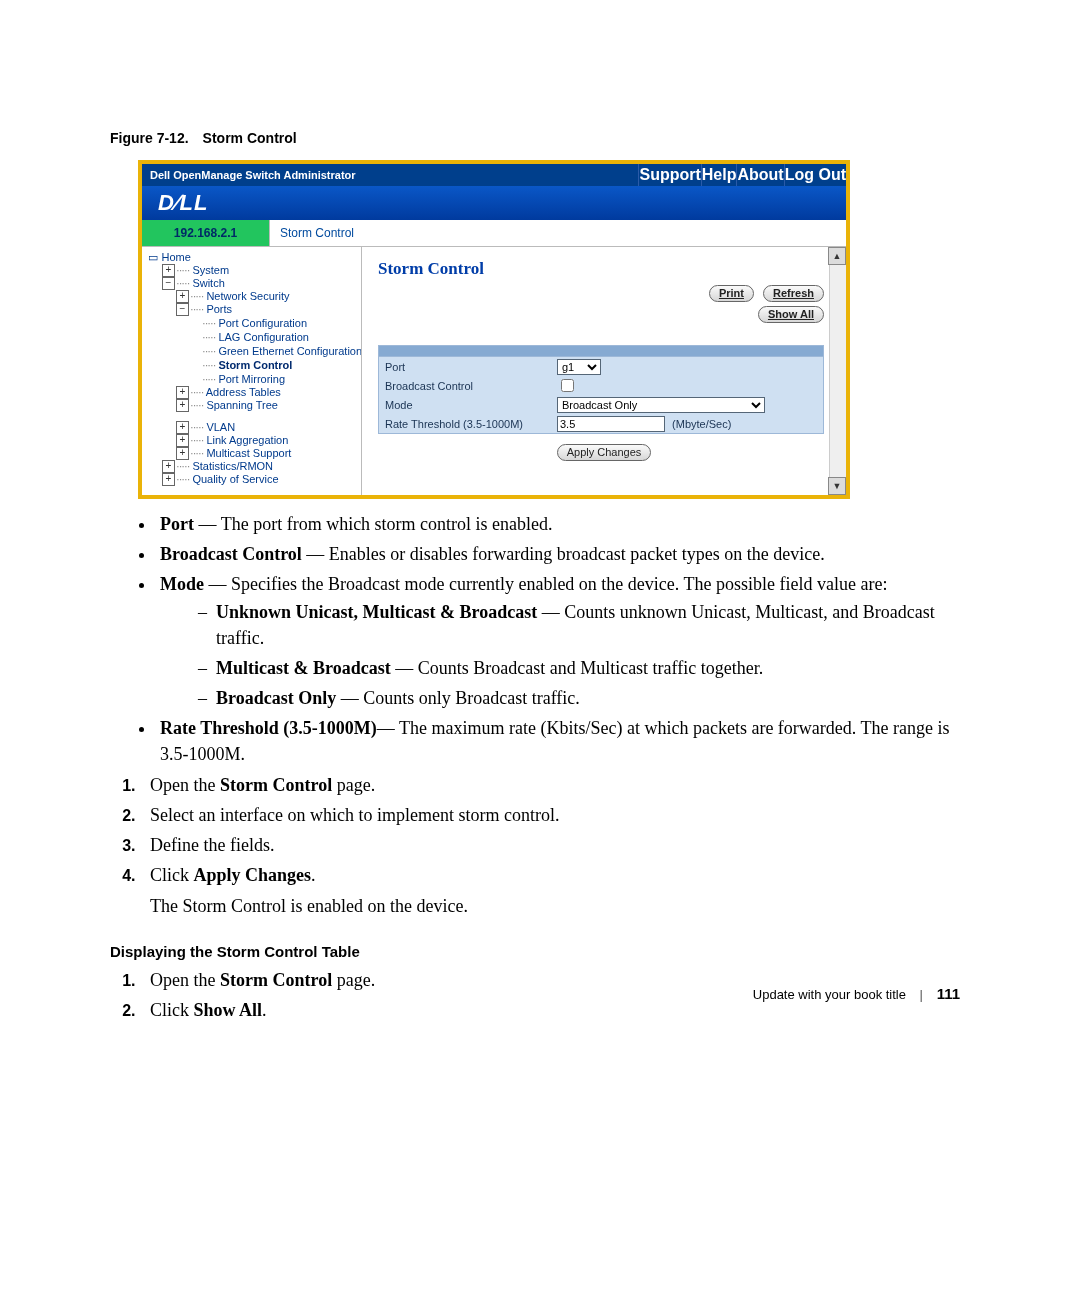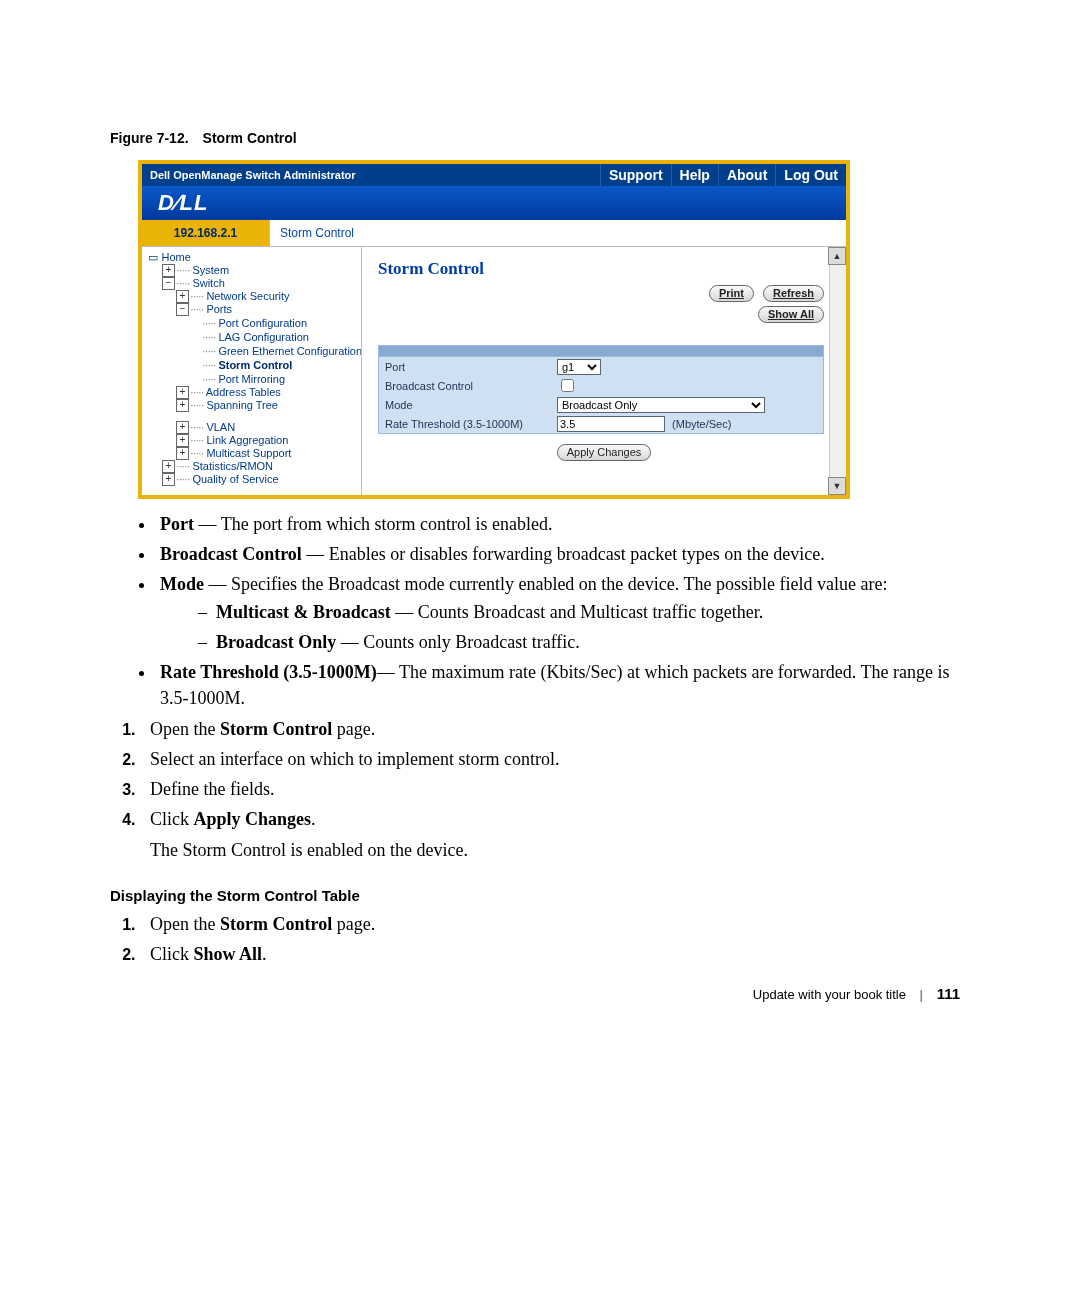--- a/index.html
+++ b/index.html
@@ -42,22 +42,22 @@
     align-items: center;
     height: 22px;
   }
   .titlebar .app-title {
     font-weight: bold;
     padding-left: 8px;
     flex: 1;
   }
   .titlebar .tlink {
     font-weight: bold;
-    font-size: 14px;
-    padding: 0 8px;
+    font-size: 16px;
+    padding: 0 0;
     height: 22px;
     line-height: 22px;
     border-left: 1px solid #2a5aa8;
     cursor: pointer;
   }
   .logo-band {
     background: linear-gradient(#0a57c7, #003a9e);
     height: 34px;
     display: flex;
     align-items: center;
@@ -73,21 +73,21 @@
   }
   .crumb-row {
     display: flex;
     border-bottom: 1px solid #bbb;
     background: #fff;
     height: 26px;
     align-items: stretch;
   }
   .ip-cell {
     width: 127px;
-    background: #eab308;
+    background: #22c55e;
     border-right: 1px solid #bbb;
     font-weight: bold;
     font-family: Arial, sans-serif;
     font-size: 12px;
     color: #002a66;
     display:flex; align-items:center; justify-content:center;
   }
   .crumb-cell {
     flex:1;
     display:flex; align-items:center;
@@ -287,20 +287,21 @@
       </div>
     </div>
   </div>
 
   <div class="prose">
     <ul class="bullets">
       <li><span class="b">Port</span><span> — The port from which storm control is enabled.</span></li>
       <li><span class="b">Broadcast Control</span><span> — Enables or disables forwarding broadcast packet types on the device.</span></li>
       <li><span class="b">Mode</span><span> — Specifies the Broadcast mode currently enabled on the device. The possible field value are:</span>
         <ul class="sub" id="mode-sub">
+            <li><span class="b">Unknown Unicast, Multicast &amp; Broadcast</span> — Counts unknown Unicast, Multicast, and Broadcast traffic.</li>
             <li><span class="b">Multicast &amp; Broadcast</span> — Counts Broadcast and Multicast traffic together.</li>
             <li><span class="b">Broadcast Only</span> — Counts only Broadcast traffic.</li>
           </ul>
       </li>
       <li><span class="b">Rate Threshold (3.5-1000M)</span><span>— The maximum rate (Kbits/Sec) at which packets are forwarded. The range is 3.5-1000M.</span></li>
     </ul>
   </div>
 
   <ol class="steps" id="sec1-steps">
       <li>Open the <span class="b">Storm Control</span> page.</li>

